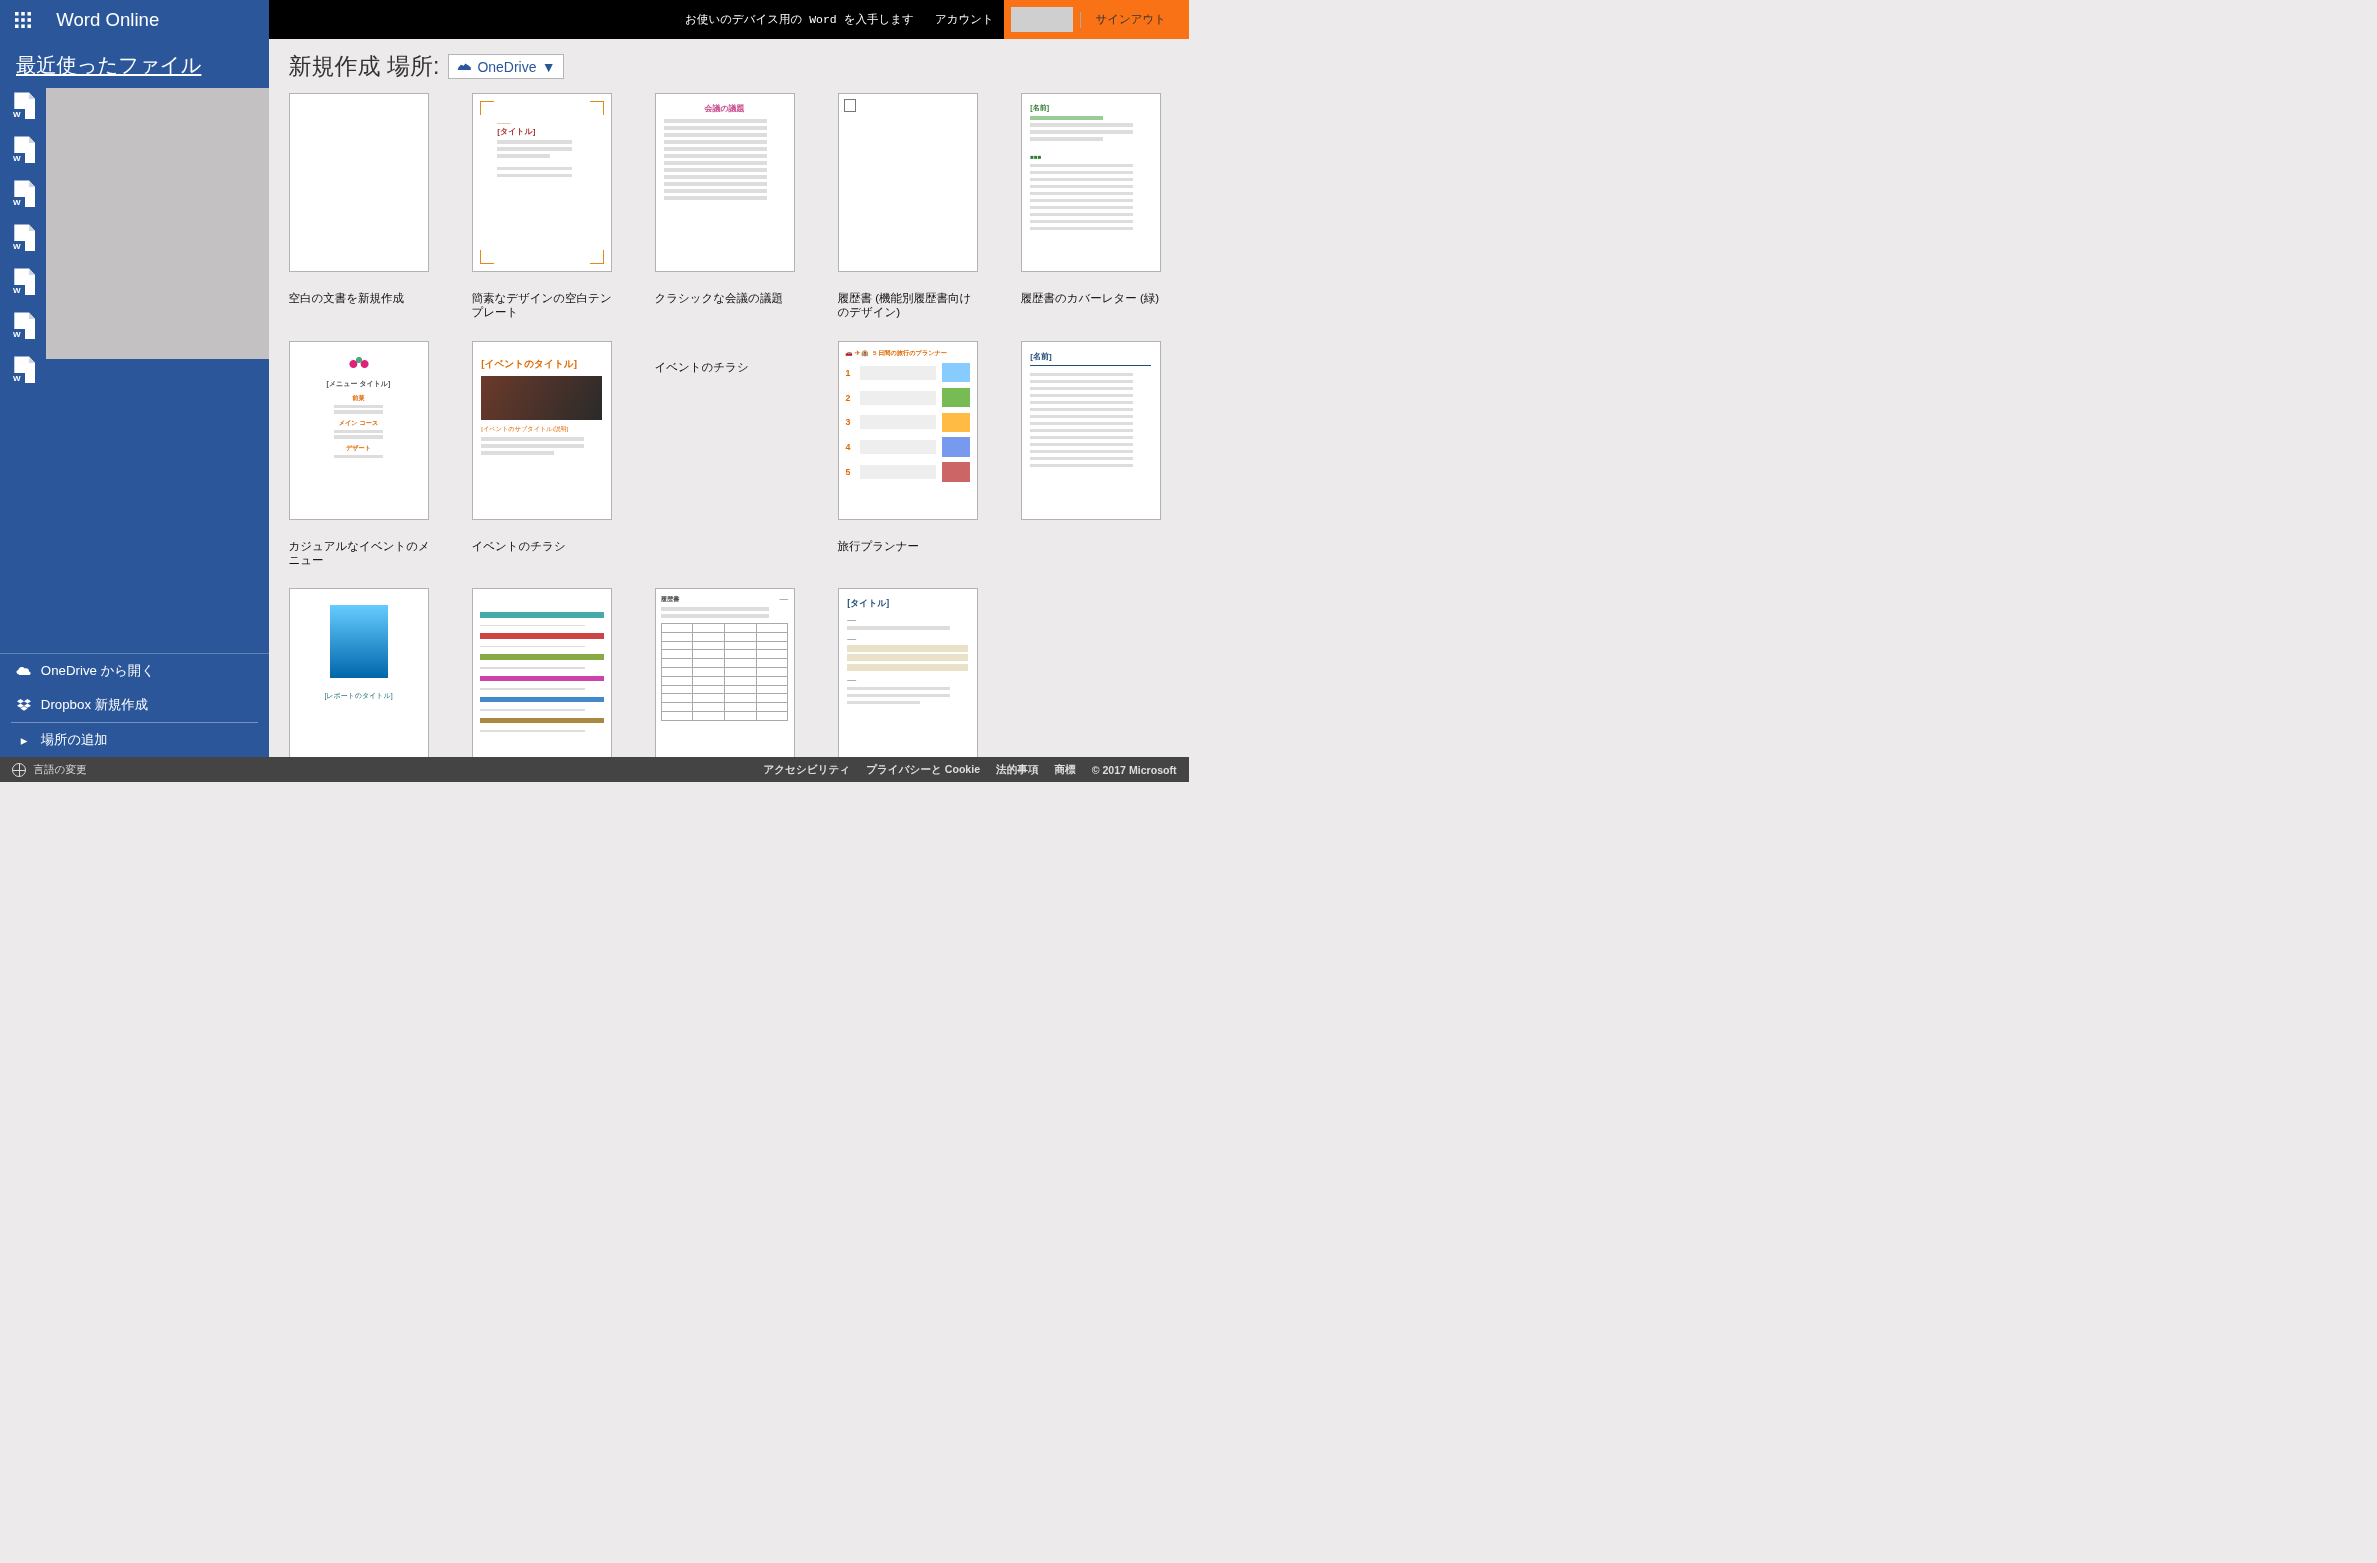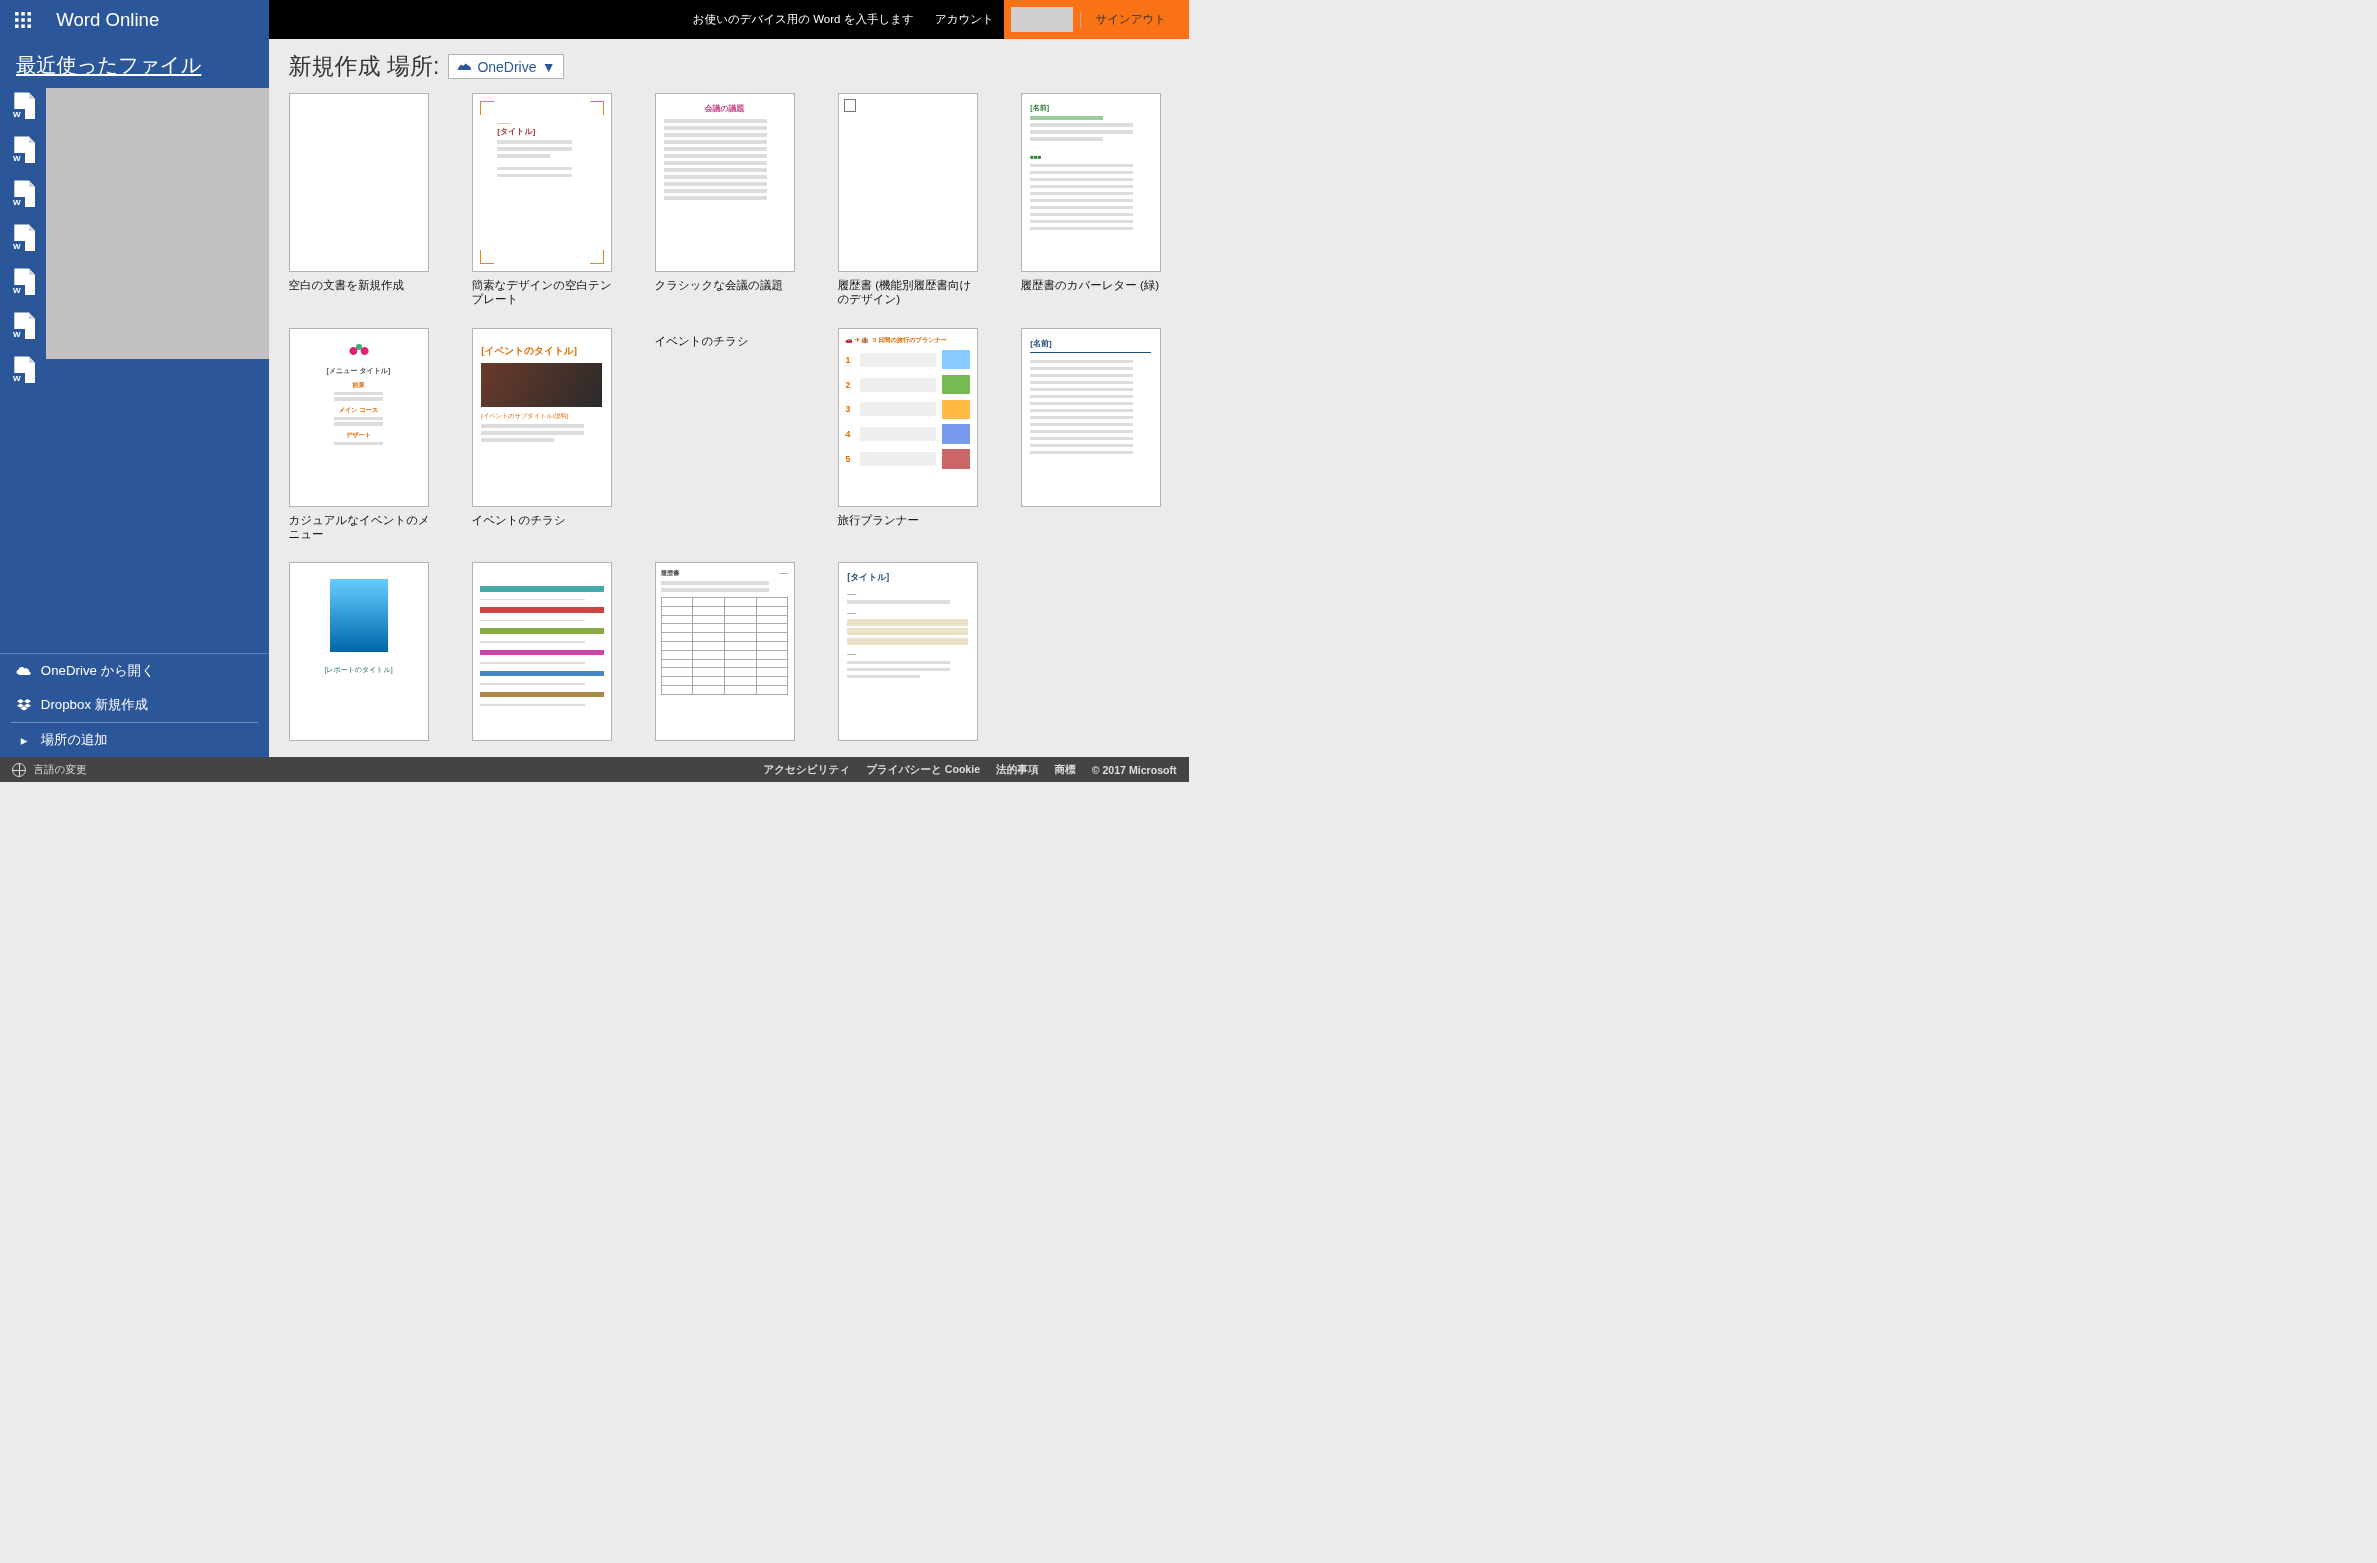--- a/index.html
+++ b/index.html
@@ -35,21 +35,21 @@
     font-size: 18.6px;
     font-weight: 400;
     padding-left: 16px;
   }
   .topbar .spacer { flex: 1; }
   .topbar .right {
     display: flex;
     align-items: center;
     font-size: 11.5px;
   }
-  .topbar .link { padding: 0 10.6px; line-height: 39px; cursor: pointer; }
+  .topbar .link { padding: 0 10.6px; line-height: 39px; cursor: pointer; font-family: Liberation Mono, monospace; }
   .topbar .avatar {
     width: 62px; height: 25px;
     background: #cfcfcf;
     margin: 0 3.5px;
   }
   .topbar .sep { width:0.9px; height:16px; background:#aaa; margin:0 3.5px; }
   .topbar .far-right { background:#f97316; color:#333; display:flex; align-items:center; height:50px; padding:0 12.4px 0 3.5px; }
 
   
   .body {
@@ -166,21 +166,21 @@
     border:0.9px solid #b3b3b3;
     position:relative;
     overflow:hidden;
     font-size:6.2px;
     color:#555;
     padding:8.8px;
   }
   .caption{
     font-size:11.5px;
     color:#111;
-    padding-top:6px;
+    padding-top:19px;
     line-height:1.25;
     min-height:30px;
   }
 
   
   .thumb.blank{}
   .thumb.simple .corner{position:absolute;width:14px;height:14px;border:1.8px solid #e08a1e;}
   .thumb.simple .tl{top:7px;left:7px;border-right:none;border-bottom:none;}
   .thumb.simple .tr{top:7px;right:7px;border-left:none;border-bottom:none;}
   .thumb.simple .bl{bottom:7px;left:7px;border-right:none;border-top:none;}

